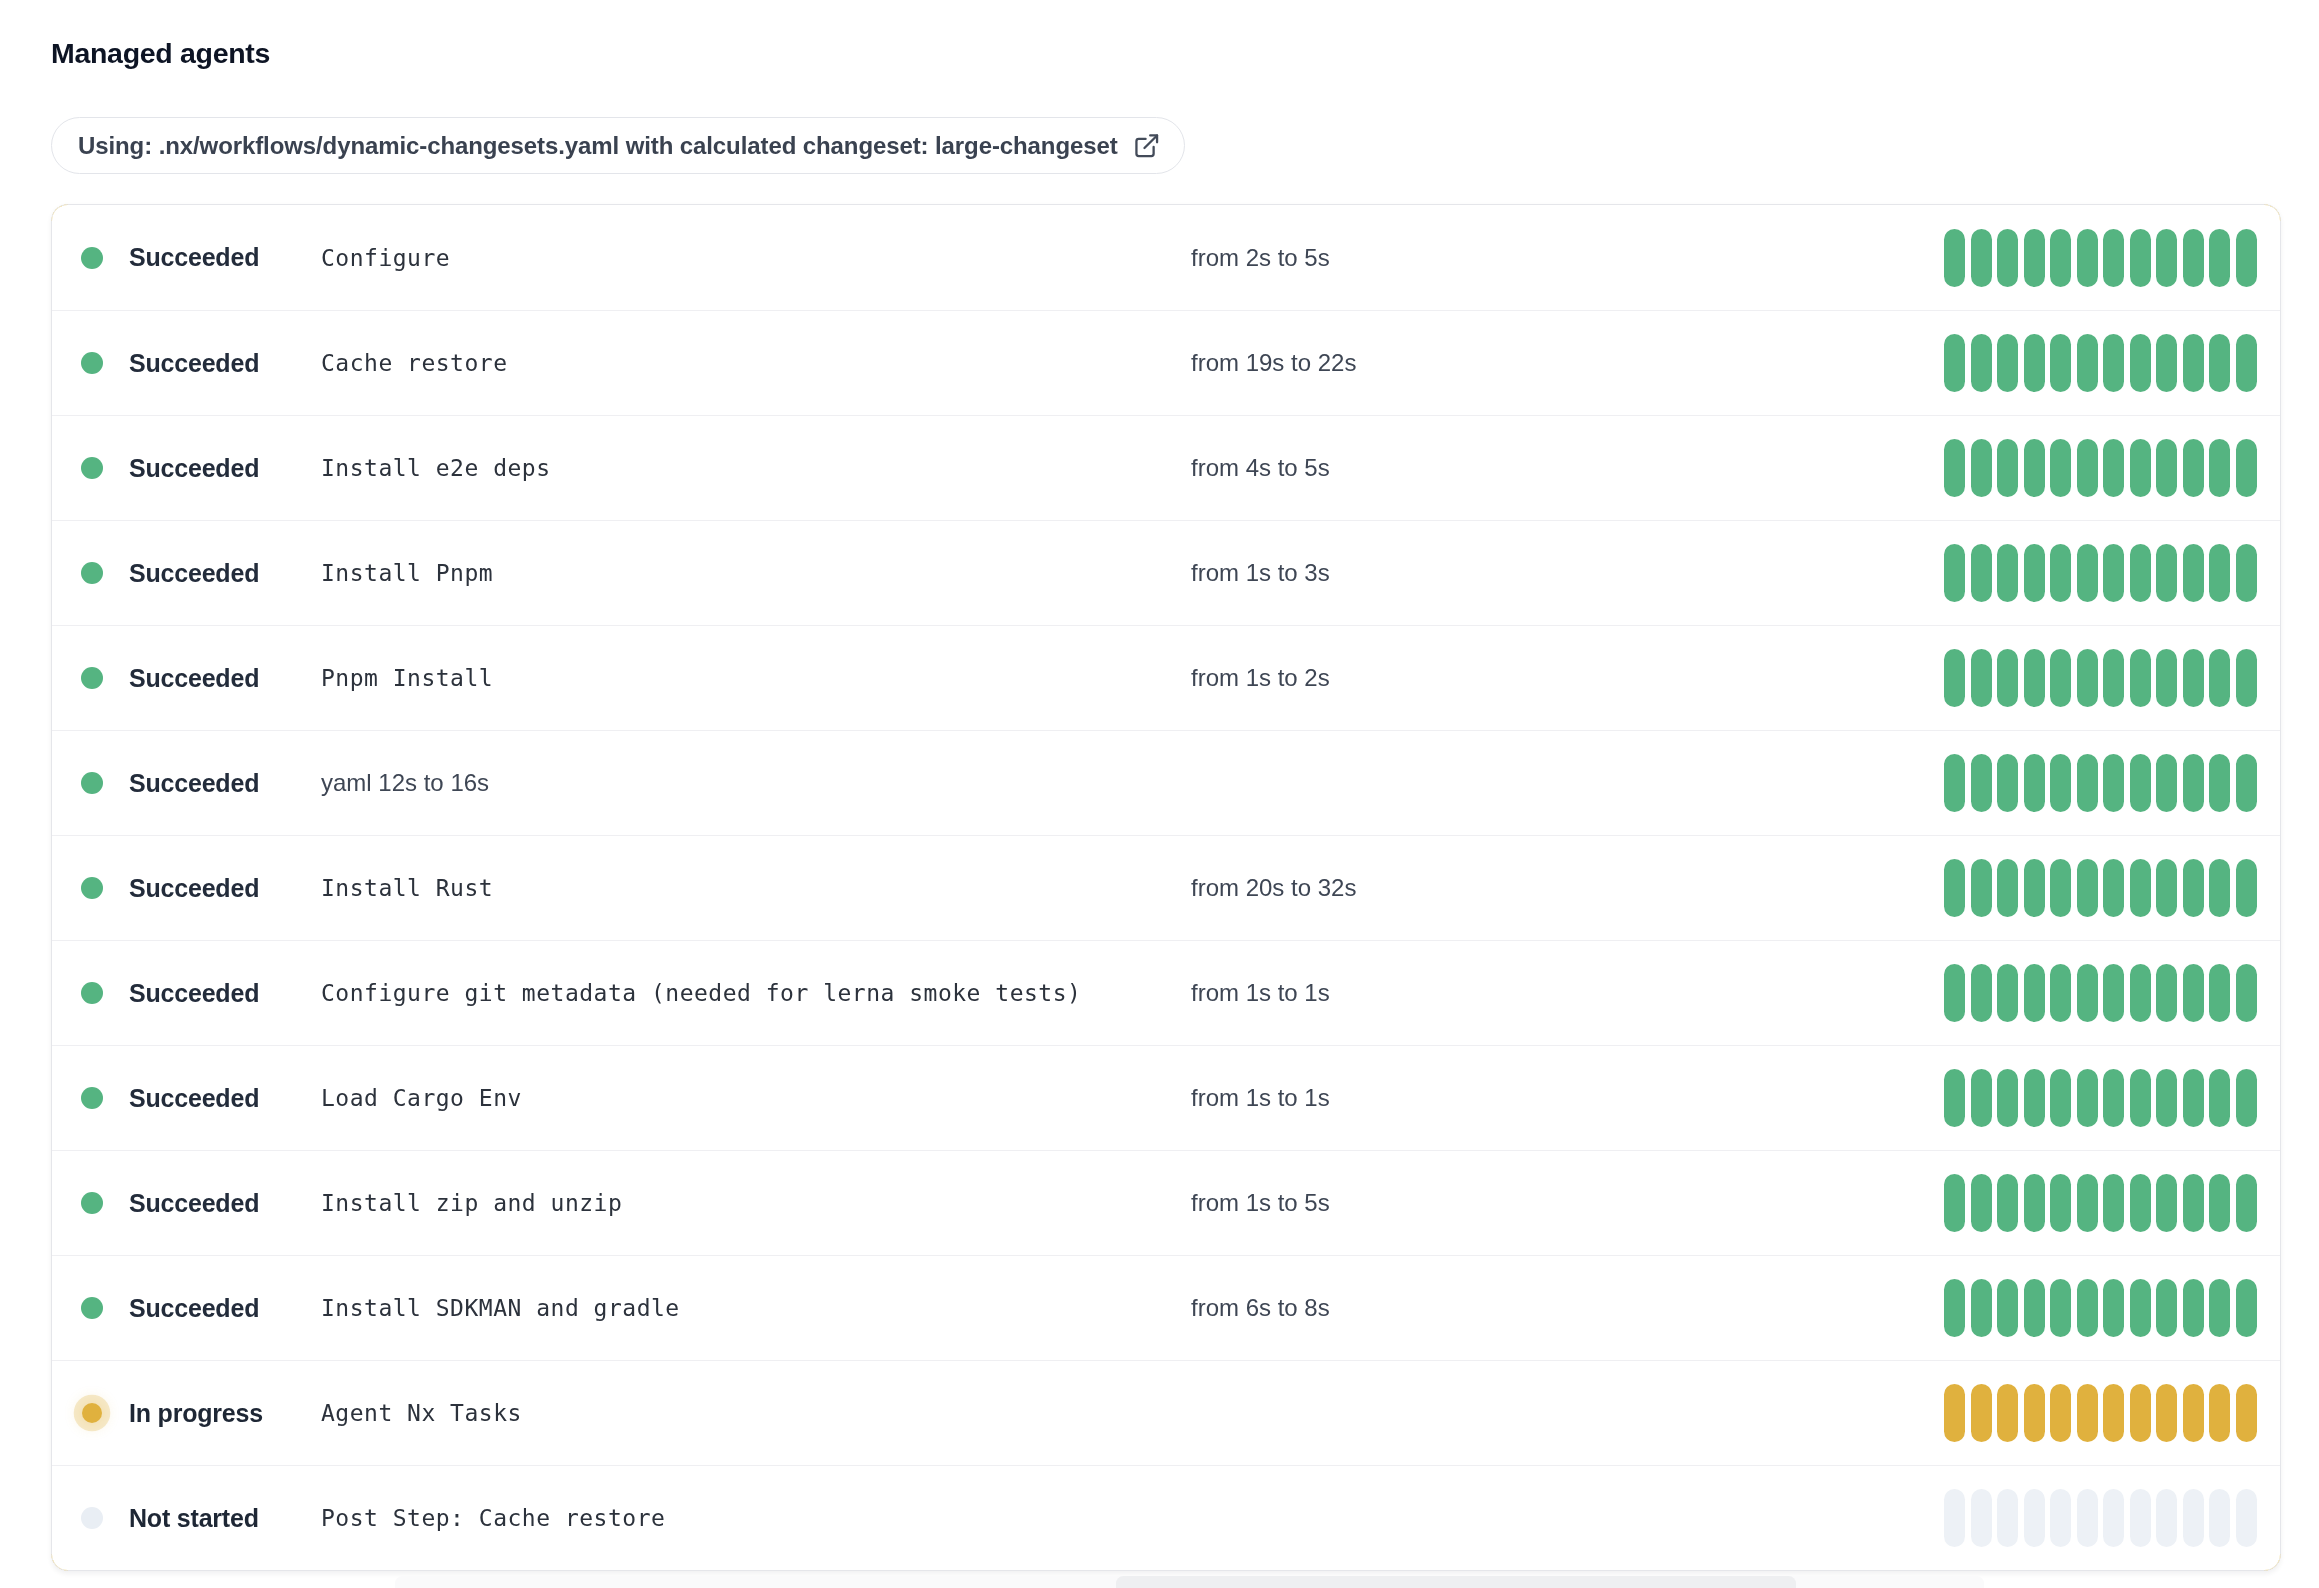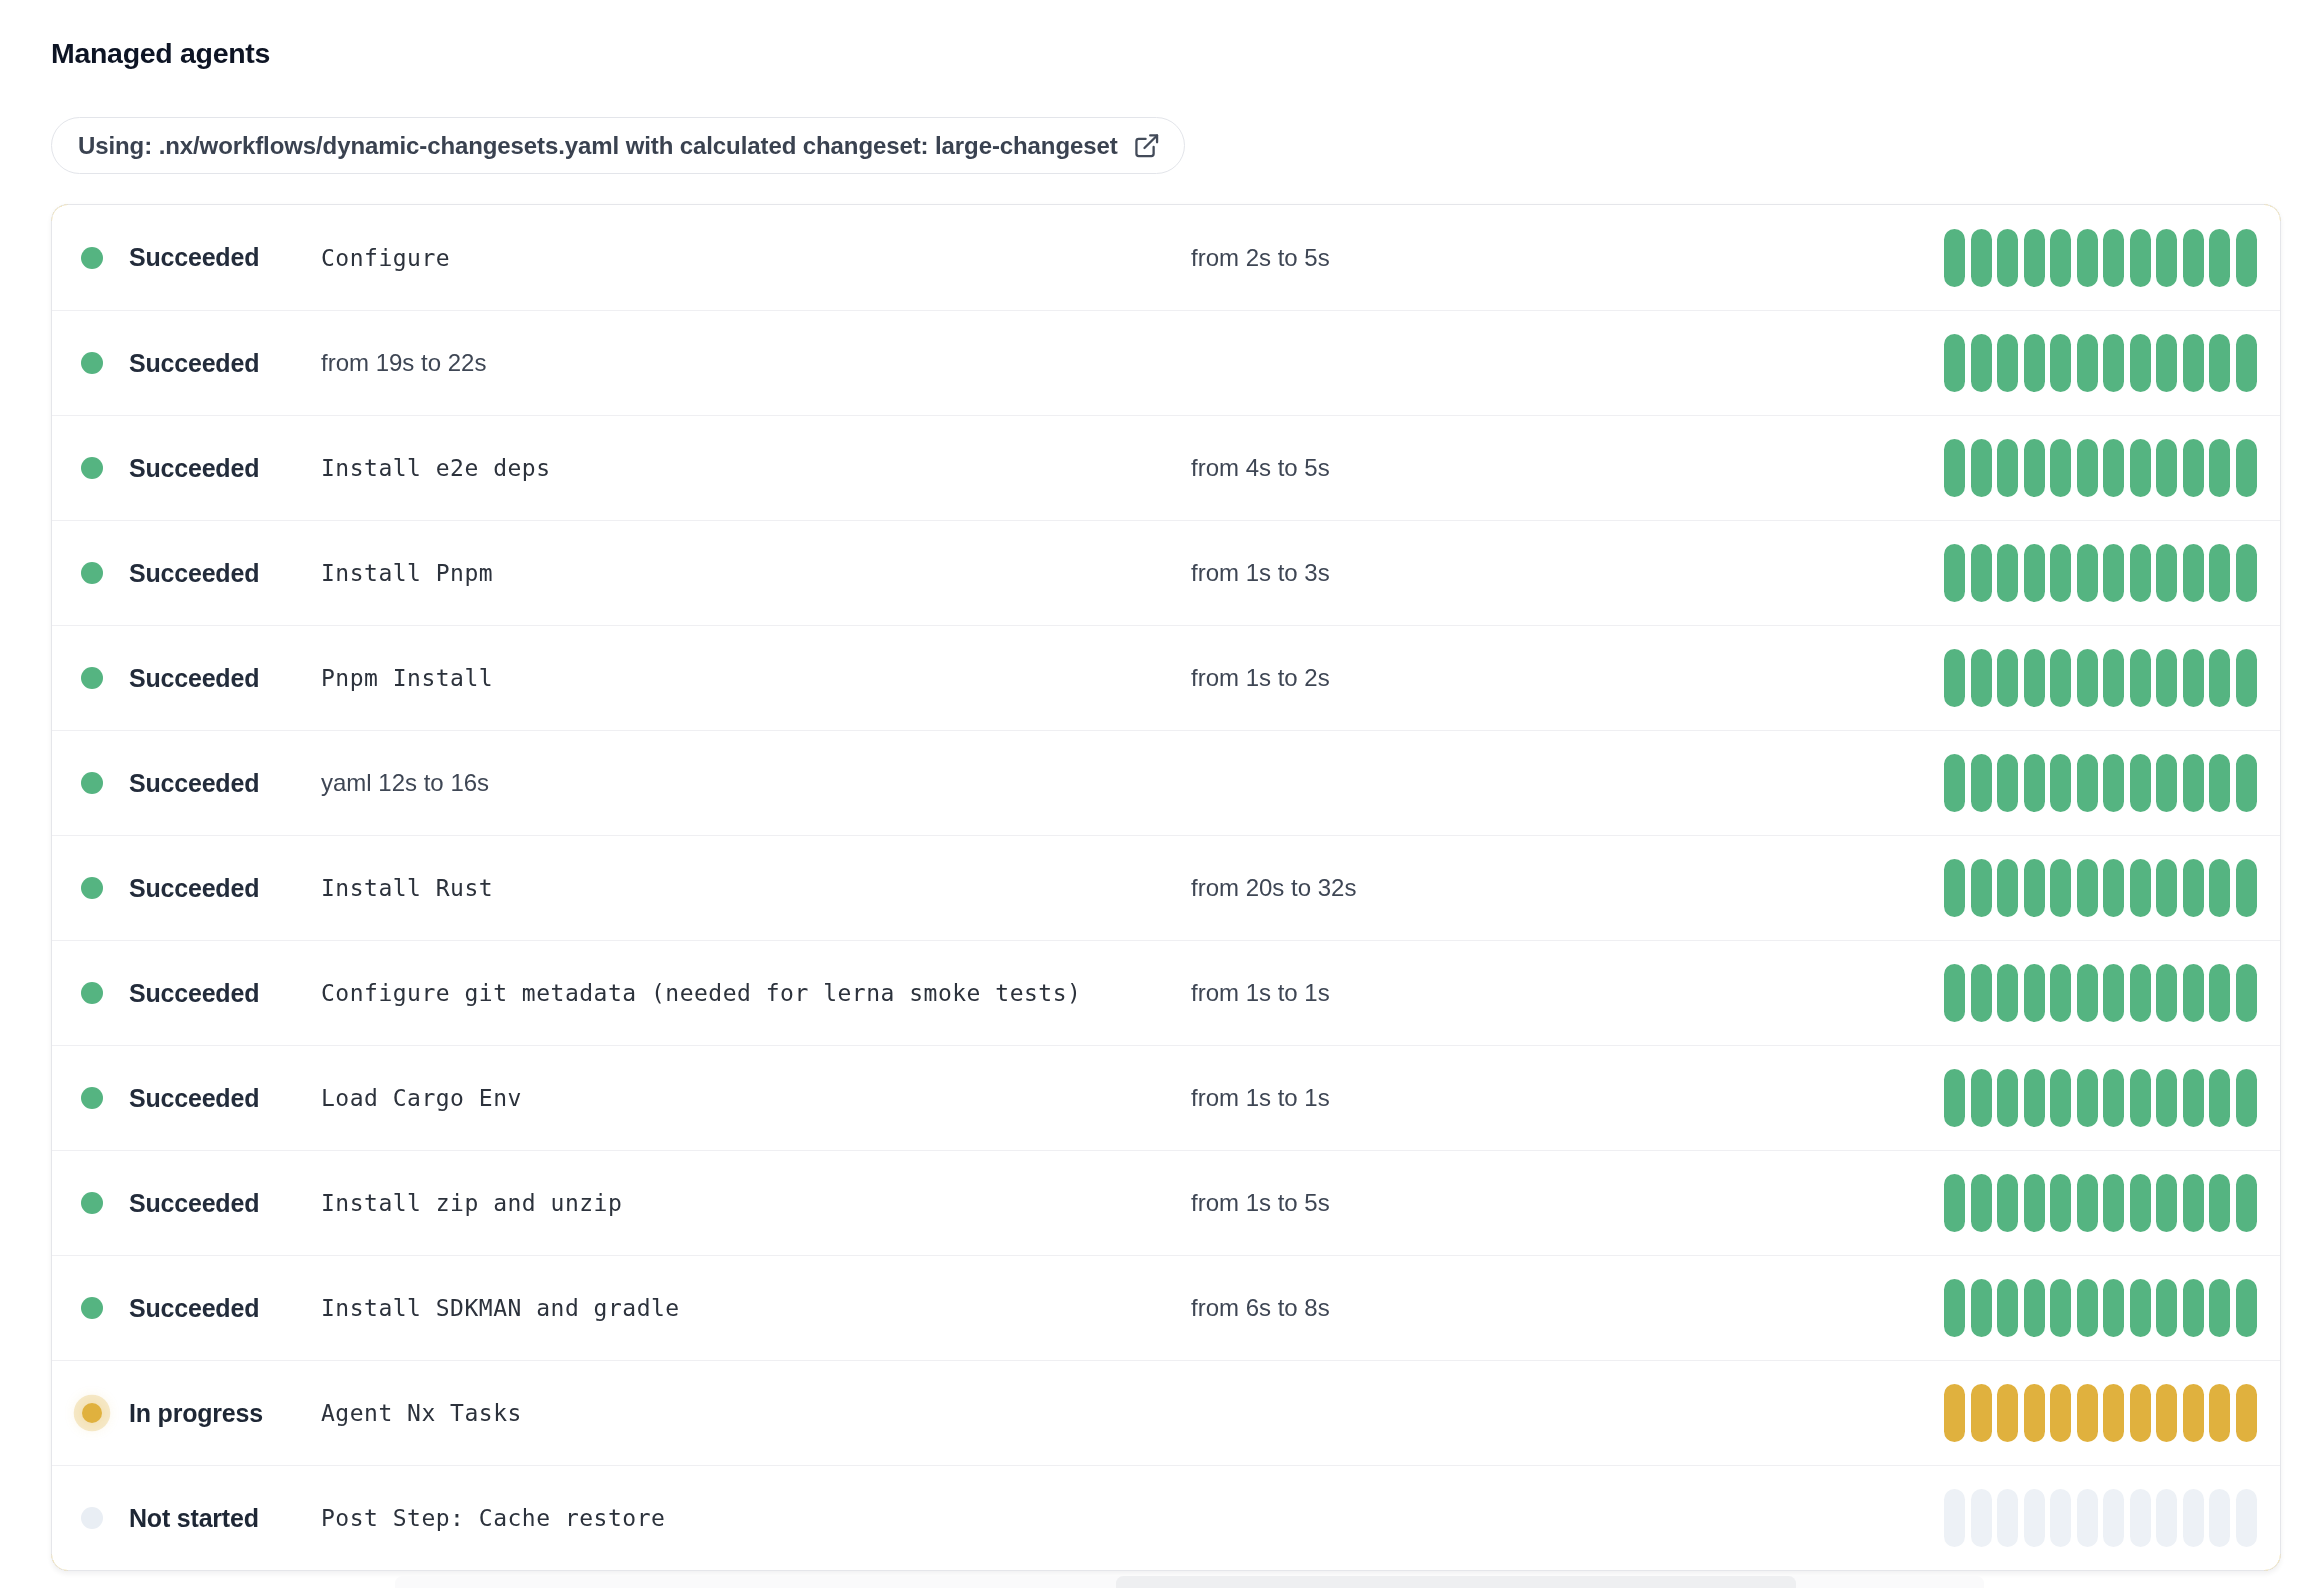--- a/index.html
+++ b/index.html
@@ -86,20 +86,21 @@
           <span class="pill" style="background: rgb(85, 180, 129);"></span>
           <span class="pill" style="background: rgb(85, 180, 129);"></span>
           <span class="pill" style="background: rgb(85, 180, 129);"></span>
         </div>
       </div>
       <div class="row succeeded">
         <div class="dot-cell">
           <span class="dot" style="background: rgb(85, 180, 129);"></span>
         </div>
         <span class="status">Succeeded</span>
+        <span class="name">Cache restore</span>
         <span class="duration">from 19s to 22s</span>
         <div class="pills">
           <span class="pill" style="background: rgb(85, 180, 129);"></span>
           <span class="pill" style="background: rgb(85, 180, 129);"></span>
           <span class="pill" style="background: rgb(85, 180, 129);"></span>
           <span class="pill" style="background: rgb(85, 180, 129);"></span>
           <span class="pill" style="background: rgb(85, 180, 129);"></span>
           <span class="pill" style="background: rgb(85, 180, 129);"></span>
           <span class="pill" style="background: rgb(85, 180, 129);"></span>
           <span class="pill" style="background: rgb(85, 180, 129);"></span>

